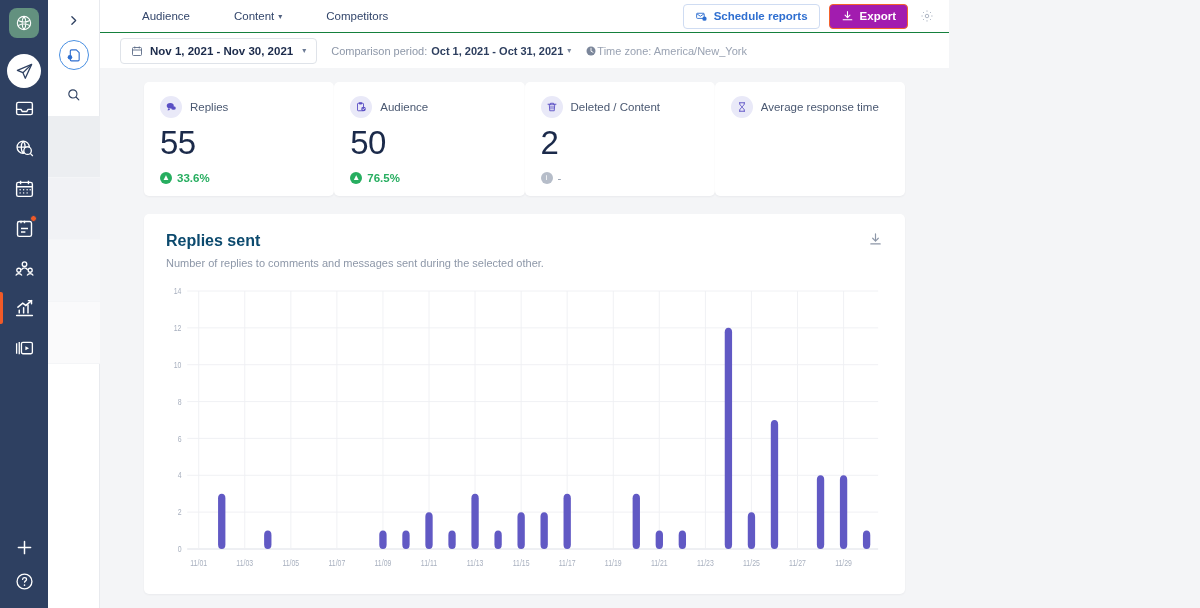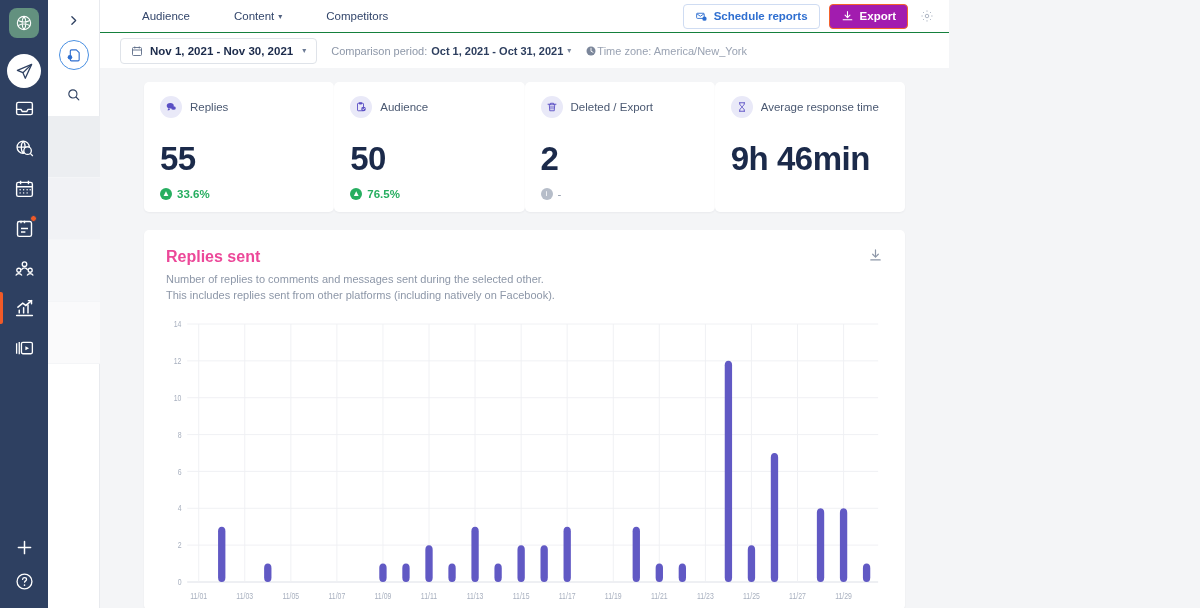--- a/index.html
+++ b/index.html
@@ -151,40 +151,40 @@
     box-shadow: 0 1px 2px rgba(30,40,60,.05); min-width: 0;
   }
   .card-head { display: flex; align-items: center; gap: 8px; }
   .card-ico {
     width: 22px; height: 22px; border-radius: 50%; background: #e9e9f8;
     display: flex; align-items: center; justify-content: center; flex: 0 0 22px;
   }
   .card-ico svg { width: 12px; height: 12px; color: #5a4fc4; }
   .card-label { font-size: 11.5px; color: #4a5871; white-space: nowrap; overflow: hidden; text-overflow: ellipsis;}
   .card-value {
-    font-size: 33px; font-weight: bold; color: #1b2a4a;
-    margin-top: 24px; letter-spacing: -.5px; line-height: 1.05;
+    font-size: 33px; font-weight: normal; color: #1b2a4a;
+    margin-top: 8px; letter-spacing: -.5px; line-height: 1.05;
   }
   .card-delta { display: flex; align-items: center; gap: 5px; margin-top: 11px; font-size: 11.5px; }
   .delta-up { color: #27ae60; font-weight: bold; }
   .delta-chip {
     width: 12px; height: 12px; border-radius: 50%; background: #27ae60;
     display: inline-flex; align-items: center; justify-content: center;
     color: #fff; font-size: 8px; line-height: 1;
   }
   .delta-chip.neutral { background: #b6bdc9; }
   .delta-none { color: #8d97a8; }
 
   
   .chart-panel {
     background: #fff; border-radius: 5px; margin-top: 18px;
     padding: 18px 22px 0 22px; box-shadow: 0 1px 2px rgba(30,40,60,.05);
     position: relative; height: 380px;
   }
-  .chart-title { font-size: 16px; font-weight: bold; color: #ec4899; }
+  .chart-title { font-size: 16px; font-weight: bold; color: #0c4a6e; }
   .chart-sub { font-size: 11px; color: #8d97a8; margin-top: 5px; line-height: 1.5; }
   .download-btn {
     position: absolute; right: 20px; top: 16px; width: 20px; height: 20px;
     display: flex; align-items: center; justify-content: center;
     color: #8d97a8; cursor: pointer;
   }
   .download-btn svg { width: 15px; height: 15px; }
 
   .plot-wrap { position: relative; margin-top: 14px; height: 290px; }
   .plot-svg { display: block; width: 100%; height: 290px; }
@@ -432,50 +432,48 @@
         <div class="card">
           <div class="card-head">
             <span class="card-ico">
               <svg viewBox="0 0 24 24" fill="none" stroke="currentColor" stroke-width="1.8" stroke-linecap="round" stroke-linejoin="round">
                 <path d="M4 6.5h16"></path>
                   <path d="M9 6.5V4.5h6v2"></path>
                 <path d="M6.5 6.5l1 13h9l1-13"></path>
                   <path d="M10 10v6M14 10v6"></path>
               </svg>
             </span>
-            <span class="card-label">Deleted / Export</span>
+            <span class="card-label">Deleted / Content</span>
           </div>
           <div class="card-value">2</div>
           <div class="card-delta">
             <span class="delta-chip neutral">i</span>
             <span class="delta-none">-</span>
           </div>
         </div>
 
         <div class="card">
           <div class="card-head">
             <span class="card-ico">
               <svg viewBox="0 0 24 24" fill="none" stroke="currentColor" stroke-width="1.8" stroke-linejoin="round">
                 <path d="M6 3.5h12M6 20.5h12"></path>
                 <path d="M7.5 3.5v3c0 2.3 4.5 3.8 4.5 5.5s-4.5 3.2-4.5 5.5v3"></path>
                 <path d="M16.5 3.5v3c0 2.3-4.5 3.8-4.5 5.5s4.5 3.2 4.5 5.5v3"></path>
               </svg>
             </span>
             <span class="card-label">Average response time</span>
           </div>
-          <div class="card-value">9h 46min</div>
         </div>
 
       </div>
 
       <div class="chart-panel">
         <div class="chart-title">Replies sent</div>
         <div class="chart-sub">
           <div>Number of replies to comments and messages sent during the selected other.</div>
-          <div>This includes replies sent from other platforms (including natively on Facebook).</div>
         </div>
         <div class="download-btn">
           <svg viewBox="0 0 24 24" fill="none" stroke="currentColor" stroke-width="1.9" stroke-linecap="round" stroke-linejoin="round">
             <path d="M12 3v11"></path>
               <path d="M7.5 10L12 14.5 16.5 10"></path>
               <path d="M4.5 19h15"></path>
           </svg>
         </div>
 
         <div class="plot-wrap">

